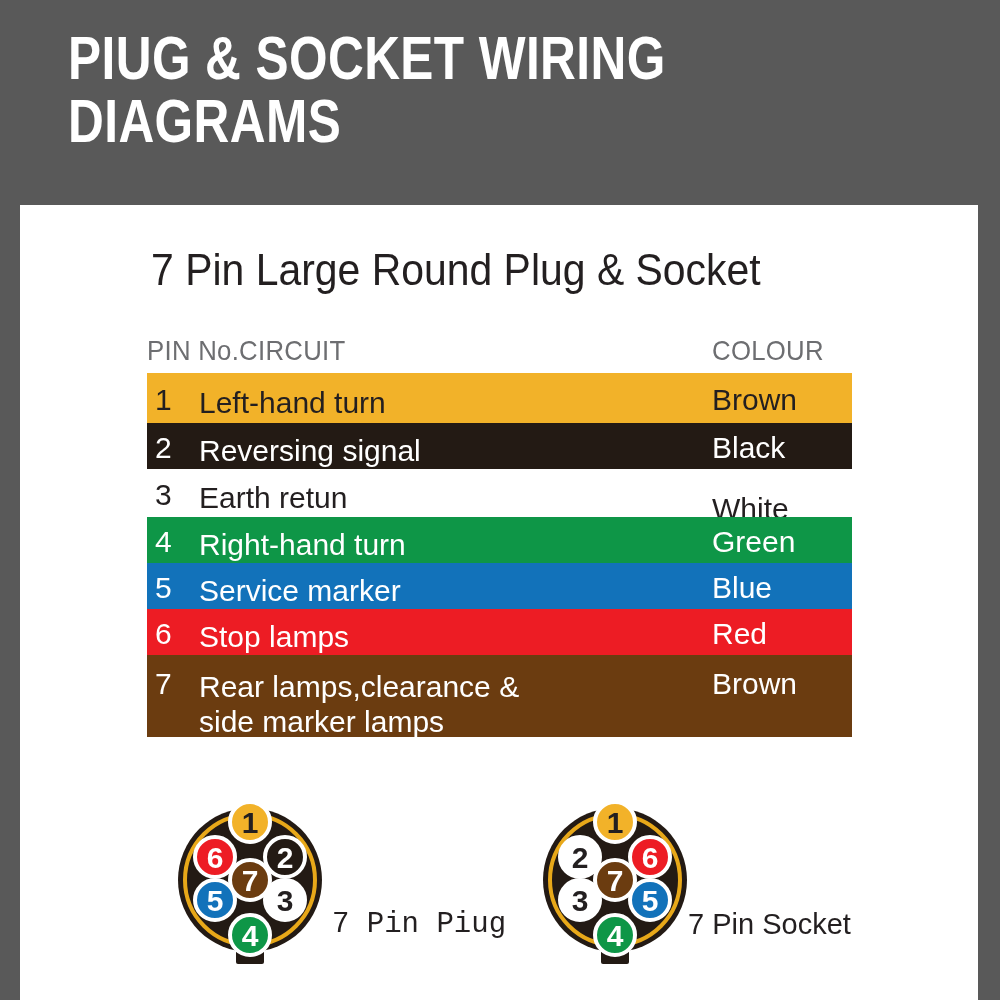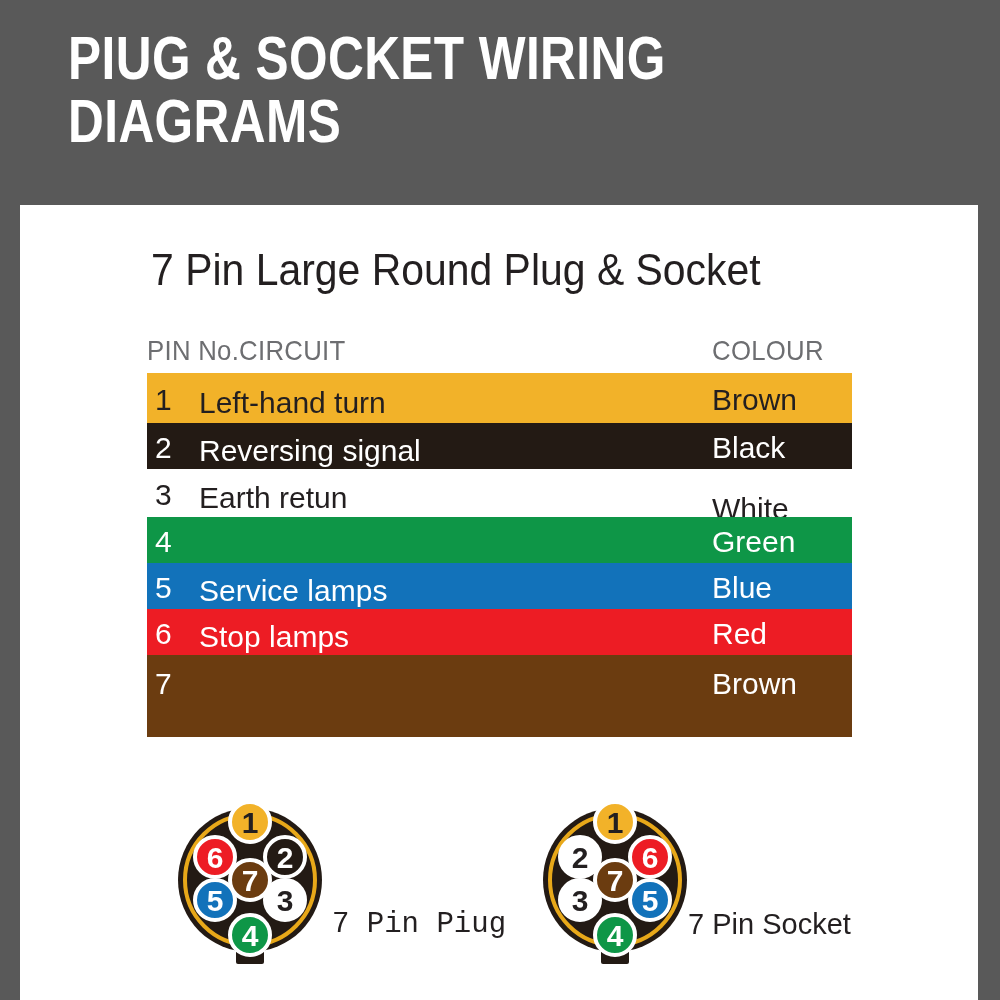--- a/index.html
+++ b/index.html
@@ -196,40 +196,43 @@
           <div class="row" style="height: 48px; background: rgb(255, 255, 255);">
             <div class="row-inner">
               <div class="cell-pin" style="color: rgb(35, 31, 32); top: 11px;">3</div>
               <div class="cell-circuit" style="color: rgb(35, 31, 32); top: 11px;">Earth retun</div>
               <div class="cell-colour" style="color: rgb(35, 31, 32); top: 25px;">White</div>
             </div>
           </div>
           <div class="row" style="height: 46px; background: rgb(14, 150, 71);">
             <div class="row-inner">
               <div class="cell-pin" style="color: rgb(255, 255, 255); top: 10px;">4</div>
+              <div class="cell-circuit" style="color: rgb(255, 255, 255); top: 10px;">Right-hand turn</div>
               <div class="cell-colour" style="color: rgb(255, 255, 255); top: 10px;">Green</div>
             </div>
           </div>
           <div class="row" style="height: 46px; background: rgb(18, 114, 186);">
             <div class="row-inner">
               <div class="cell-pin" style="color: rgb(255, 255, 255); top: 10px;">5</div>
-              <div class="cell-circuit" style="color: rgb(255, 255, 255); top: 10px;">Service lamps</div>
+              <div class="cell-circuit" style="color: rgb(255, 255, 255); top: 10px;">Service marker</div>
               <div class="cell-colour" style="color: #ffffff; top: 10px;">Blue</div>
             </div>
           </div>
           <div class="row" style="height: 46px; background: rgb(237, 28, 36);">
             <div class="row-inner">
               <div class="cell-pin" style="color: rgb(255, 255, 255); top: 10px;">6</div>
               <div class="cell-circuit" style="color: rgb(255, 255, 255); top: 10px;">Stop lamps</div>
               <div class="cell-colour" style="color: rgb(255, 255, 255); top: 10px;">Red</div>
             </div>
           </div>
           <div class="row" style="height: 82px; background: rgb(107, 60, 16);">
             <div class="row-inner">
               <div class="cell-pin" style="color: rgb(255, 255, 255); top: 14px;">7</div>
+              <div class="cell-circuit" style="color: rgb(255, 255, 255); top: 14px;">Rear lamps,clearance &amp;
+side marker lamps</div>
               <div class="cell-colour" style="color: rgb(255, 255, 255); top: 14px;">Brown</div>
             </div>
           </div>
         </div>
     </div>
 
     <div class="diagrams">
       <div class="connector conn-plug" id="conn-plug"><svg viewBox="0 0 180 195" width="180" height="195">
             <rect x="76" y="156" width="28" height="28" rx="2" fill="#231a14"></rect>
             <circle cx="90" cy="100" r="72" fill="#231a14"></circle>

